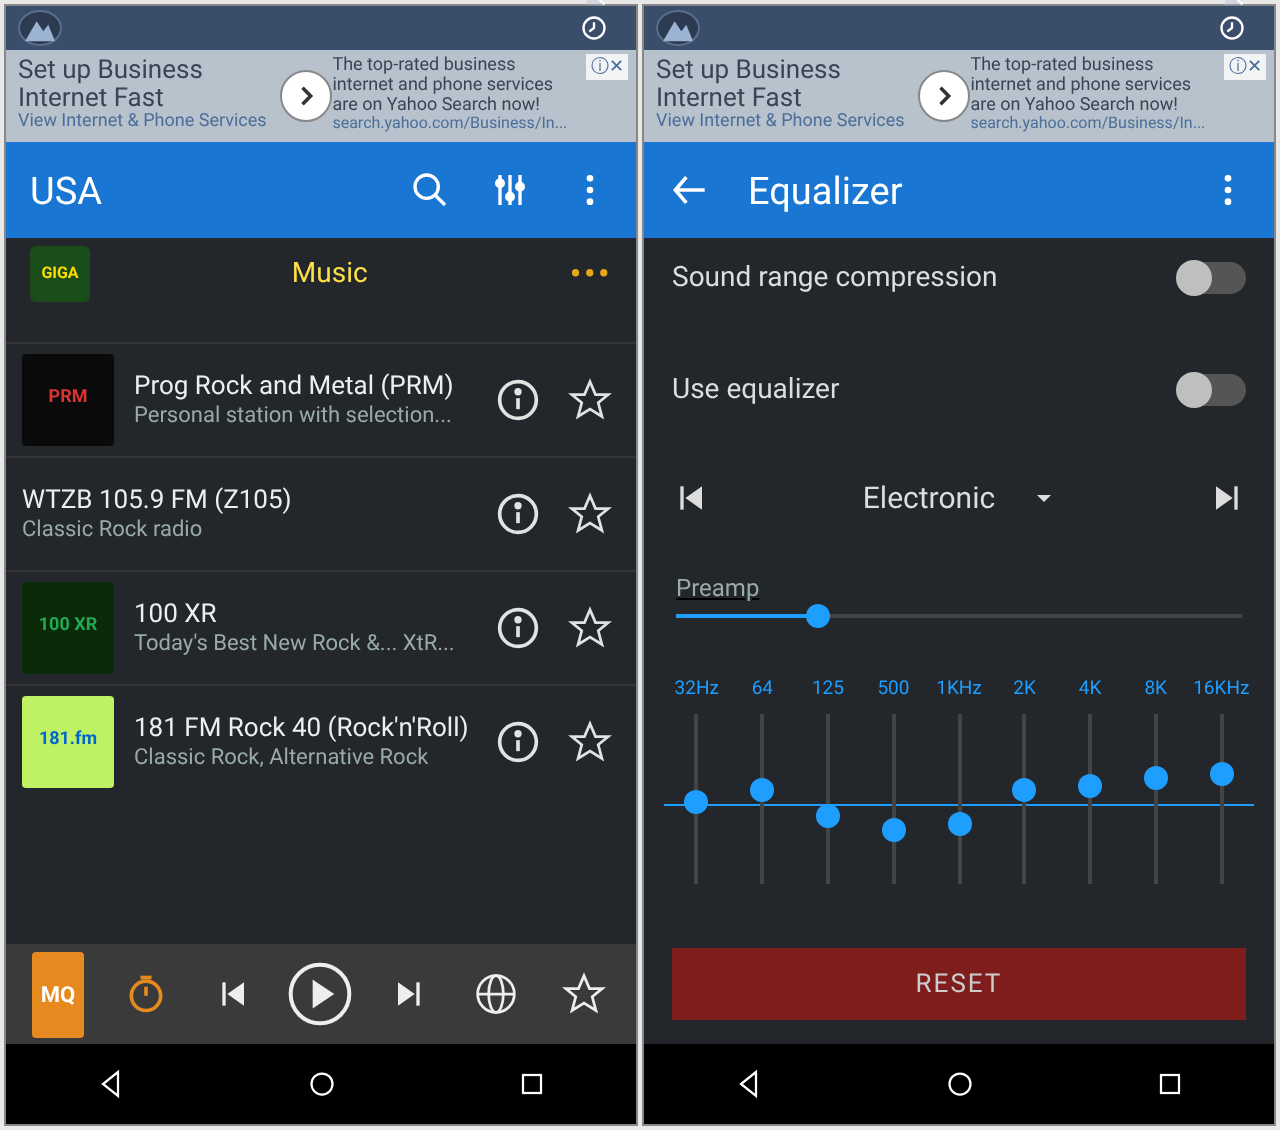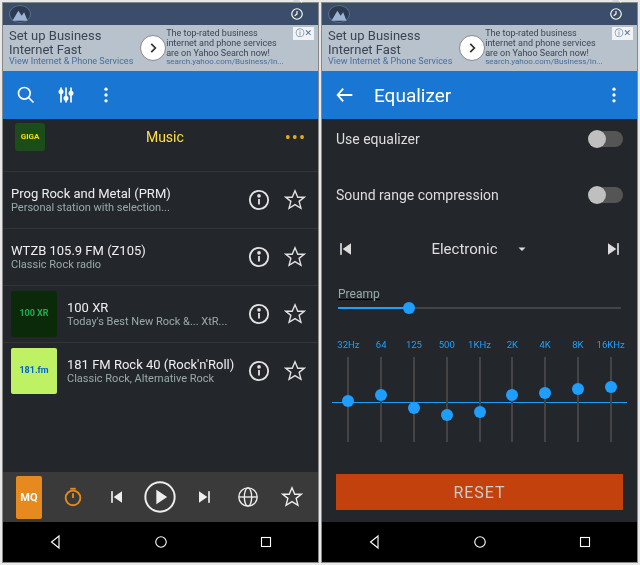--- a/index.html
+++ b/index.html
@@ -49,21 +49,21 @@
   .preamp .lbl { color:#9aa; font-size:12px; margin-bottom:2px;}
   .preamp .track { height:2px; background:#444; position:relative; margin:6px 0;}
   .preamp .fill { position:absolute; left:0; top:0; height:2px; background:#1e9fff; width:25%;}
   .preamp .thumb { position:absolute; left:25%; top:-5px; width:12px; height:12px; border-radius:50%; background:#1e9fff; transform:translateX(-50%);}
   .bands { flex:1; display:flex; padding:4px 10px 8px 10px; gap:0; justify-content:space-between; position:relative;}
   .band { flex:1; display:flex; flex-direction:column; align-items:center; }
   .band .hz { color:#1e9fff; font-size:9.5px; margin-bottom:6px; height:12px; white-space:nowrap;}
   .band .slider { flex:1; width:2px; background:#444; position:relative; }
   .band .sthumb { width:12px; height:12px; border-radius:50%; background:#1e9fff; position:absolute; left:-5px; }
   .midline { position:absolute; left:10px; right:10px; height:1px; background:#1e9fff; top:calc(12px + 6px + (100% - 26px)/2 + 4px);}
-  .reset { margin:8px 14px 12px 14px; height:36px; background:#c2410c; color:#ccc; display:flex; align-items:center; justify-content:center; font-size:16px; letter-spacing:1px;}
+  .reset { margin:8px 14px 12px 14px; height:36px; background:#7f1d1d; color:#ccc; display:flex; align-items:center; justify-content:center; font-size:13px; letter-spacing:1px;}
   svg { display:block; }
 </style>
 </head>
 <body>
 
 <div class="phone">
   <div class="statusbar">
     <div class="sb-left">
       <svg viewBox="0 0 24 24" fill="#9db3d4">
           <path d="M3 20 L10 8 L14 14 L17 10 L21 20 Z"></path>
@@ -106,20 +106,21 @@
     </div>
     <div class="ad-right">
       <div>The top-rated business</div>
         <div>internet and phone services</div>
         <div>are on Yahoo Search now!</div>
       <div class="sub">search.yahoo.com/Business/In...</div>
     </div>
     <div class="ad-x">ⓘ✕</div>
   </div>
   <div class="appbar">
+    <div class="appbar-title">USA</div>
     <div class="ico">
         <svg width="20" height="20" viewBox="0 0 24 24" fill="none" stroke="#fff" stroke-width="2">
           <circle cx="10" cy="10" r="7"></circle>
           <line x1="21" y1="21" x2="15" y2="15"></line>
         </svg>
       </div>
     <div class="ico">
         <svg width="20" height="20" viewBox="0 0 24 24" fill="none" stroke="#fff" stroke-width="2">
           <line x1="6" y1="3" x2="6" y2="21"></line>
           <line x1="12" y1="3" x2="12" y2="21"></line>
@@ -138,20 +139,21 @@
       </div>
   </div>
   <div class="content">
     <div class="tabrow">
       <div class="tab-thumb">GIGA</div>
       <div class="tab-label">Music</div>
       <div class="tab-dots">•••</div>
     </div>
     <div id="station-list">
         <div class="station">
+    <div class="art" style="background:#0a0a0a;color:#d33;font-weight:bold">PRM</div>
     <div class="txt">
       <div class="title">Prog Rock and Metal (PRM)</div>
       <div class="sub">Personal station with selection...</div>
     </div>
     <div class="ico">
             <svg width="22" height="22" viewBox="0 0 24 24" fill="none" stroke="#e2e2e2" stroke-width="2">
               <circle cx="12" cy="12" r="10"></circle>
               <line x1="12" y1="11" x2="12" y2="17"></line>
               <circle cx="12" cy="7.5" r="1" fill="#e2e2e2"></circle>
             </svg>
@@ -342,25 +344,25 @@
     <div class="ico">
         <svg width="20" height="20" viewBox="0 0 24 24" fill="#fff">
           <circle cx="12" cy="5" r="2"></circle>
           <circle cx="12" cy="12" r="2"></circle>
           <circle cx="12" cy="19" r="2"></circle>
         </svg>
       </div>
   </div>
   <div class="content">
     <div class="eq-row">
+      <span>Sound range compression</span>
+      <div class="switch"></div>
+    </div>
+    <div class="eq-row">
       <span>Use equalizer</span>
-      <div class="switch"></div>
-    </div>
-    <div class="eq-row">
-      <span>Sound range compression</span>
       <div class="switch"></div>
     </div>
     <div class="preset-row">
       <div>
           <svg width="20" height="20" viewBox="0 0 24 24" fill="#ddd">
             <path d="M18 5 L8 12 L18 19 Z"></path>
             <rect x="5" y="5" width="2" height="14"></rect>
           </svg>
         </div>
       <div class="lbl">

